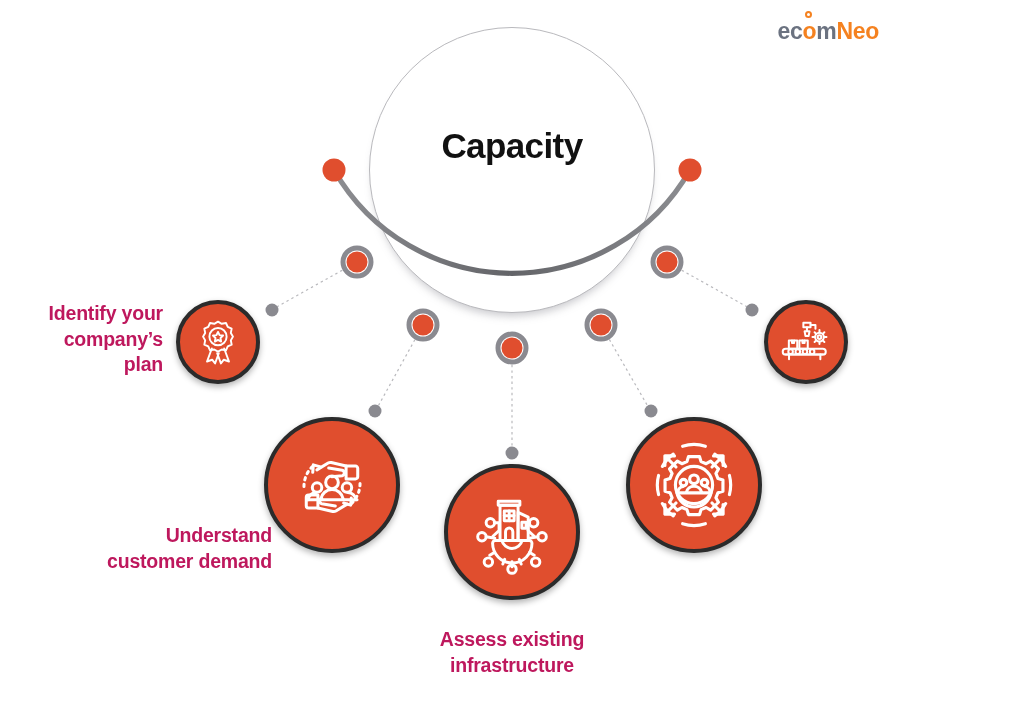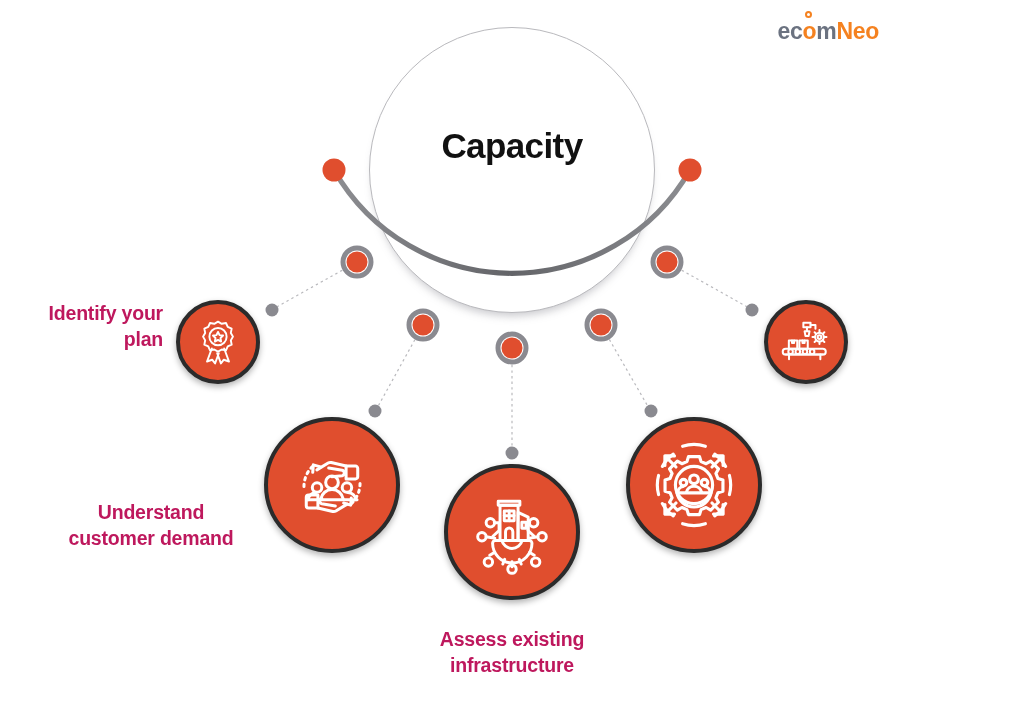--- a/index.html
+++ b/index.html
@@ -305,24 +305,25 @@
       <circle cx="22.6" cy="43" r="2.6"></circle>
       <circle cx="30.8" cy="43" r="2.6"></circle>
       <circle cx="39" cy="43" r="2.6"></circle>
 
       <path d="M12.6 46.4 v5.2 M48.4 46.4 v5.2"></path>
     </svg>
   </div>
 
   <div class="node-label lbl-right" style="left:0px; top:301px; width:163px;">
     <div>Identify your</div>
+    <div>company’s</div>
     <div>plan</div>
   </div>
 
-  <div class="node-label lbl-right" style="left:30px; top:500px; width:242px;text-align:center;">
+  <div class="node-label lbl-right" style="left:30px; top:523px; width:242px;">
     <div>Understand</div>
     <div>customer demand</div>
   </div>
 
   <div class="node-label lbl-center" style="left:392px; top:627px; width:240px;">
     <div>Assess existing</div>
     <div>infrastructure</div>
   </div>
 
   <div class="node-label lbl-left" style="left:755px; top:523px; width:255px;">

